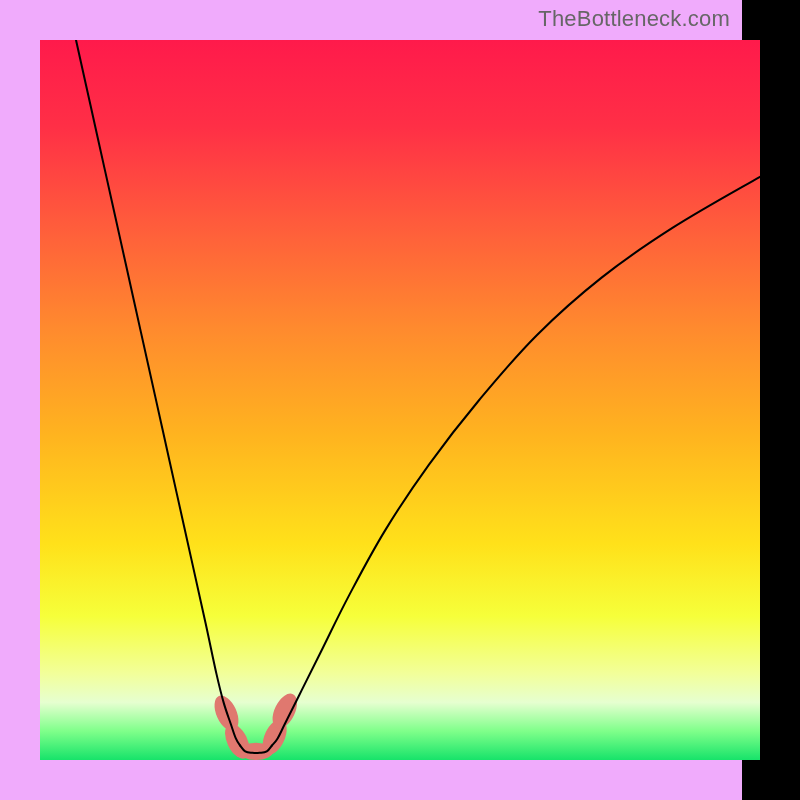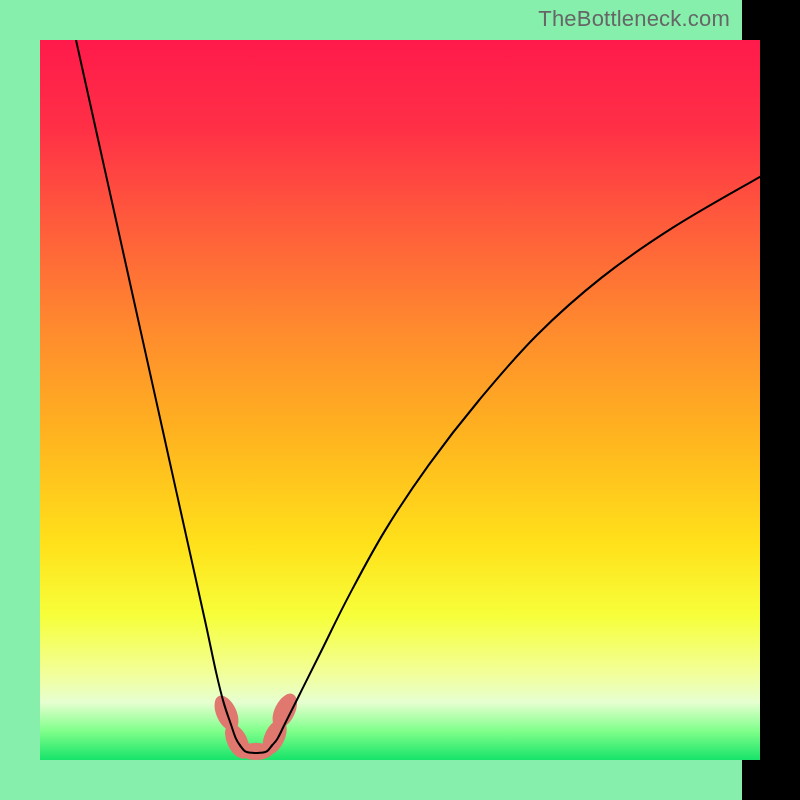--- a/index.html
+++ b/index.html
@@ -10,21 +10,21 @@
     background: #000;
     overflow: hidden;
     font-family: Arial, Helvetica, sans-serif;
   }
   .frame {
     position: absolute;
     left: 0;
     top: 0;
     width: 742px;
     height: 800px;
-    background: #86efac;
+    background: #f0abfc;
   }
   .plot-area {
     position: absolute;
     left: 40px;
     top: 40px;
     width: 720px;
     height: 720px;
     overflow: hidden;
   }
   .gradient-bg {

